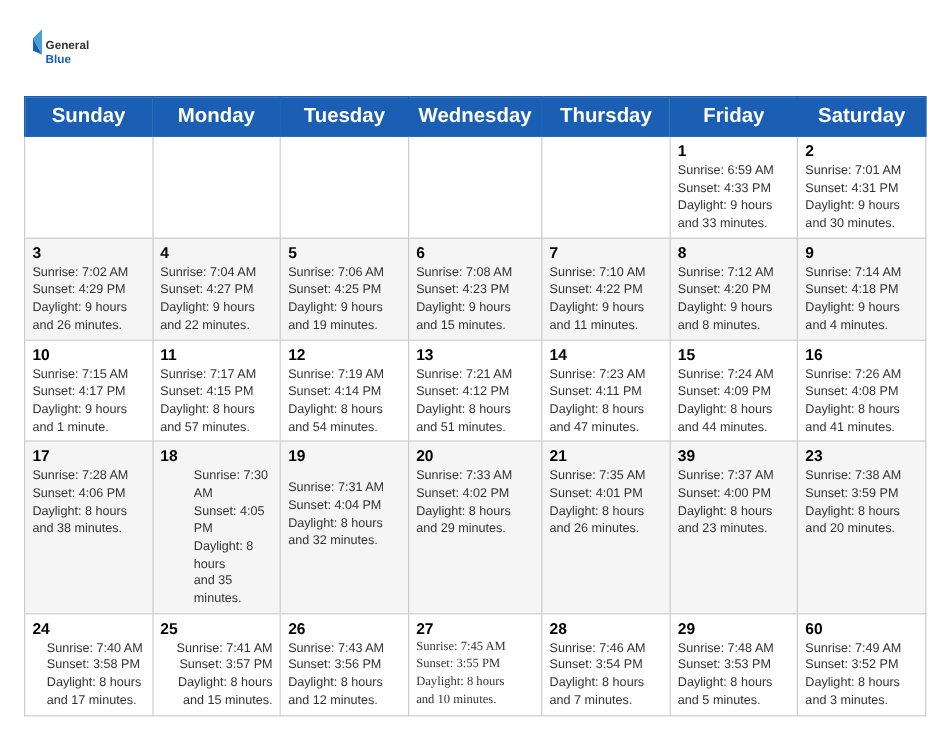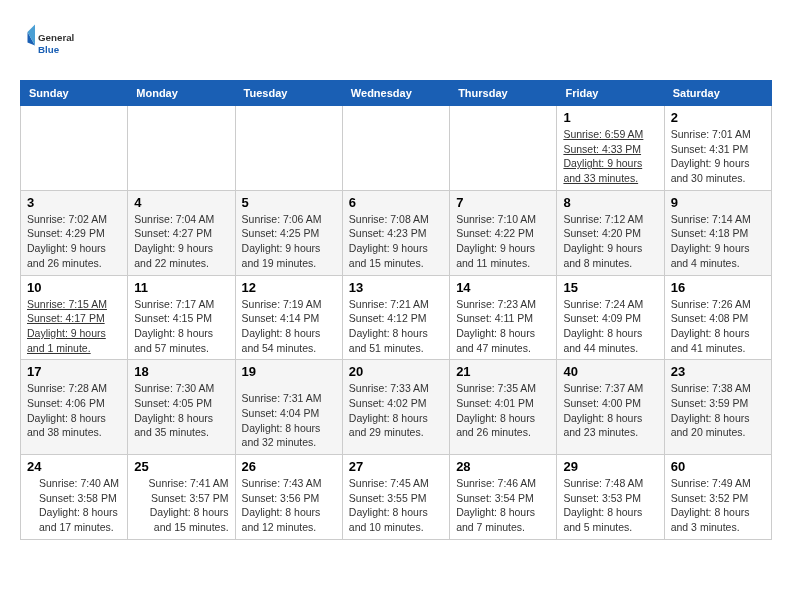--- a/index.html
+++ b/index.html
@@ -35,23 +35,23 @@
       color: #555;
     }
     .calendar {
       width: 100%;
       border-collapse: collapse;
       border: 1px solid #ccc;
     }
     .calendar th {
       background-color: #1a5fb4;
       color: #fff;
-      text-align: left;
+      text-align: center;
       padding: 6px 8px;
-      font-size: 11px;
+      font-size: 17px;
       border: 1px solid #1a5fb4;
     }
     .calendar td {
       vertical-align: top;
       padding: 4px 6px;
       border: 1px solid #ccc;
       width: 14.28%;
       min-height: 80px;
       font-size: 11px;
       background: #fff;
@@ -112,21 +112,21 @@
   </thead>
   <tbody id="calendar-body">
   <tr class="row-odd">
         <td class="empty-cell"></td>
         <td class="empty-cell"></td>
         <td class="empty-cell"></td>
         <td class="empty-cell"></td>
         <td class="empty-cell"></td>
         <td>
           <span class="day-num">1</span>
-          <div class="day-info" style="white-space: pre-line; text-decoration: underline;">Sunrise: 6:59 AM
+          <div class="day-info" style="white-space: pre-line;">Sunrise: 6:59 AM
 Sunset: 4:33 PM
 Daylight: 9 hours
 and 33 minutes.</div>
         </td>
         <td>
           <span class="day-num">2</span>
           <div class="day-info" style="white-space: pre-line;">Sunrise: 7:01 AM
 Sunset: 4:31 PM
 Daylight: 9 hours
 and 30 minutes.</div>
@@ -179,21 +179,21 @@
           <span class="day-num">9</span>
           <div class="day-info" style="white-space: pre-line;">Sunrise: 7:14 AM
 Sunset: 4:18 PM
 Daylight: 9 hours
 and 4 minutes.</div>
         </td>
       </tr>
       <tr class="row-odd">
         <td>
           <span class="day-num">10</span>
-          <div class="day-info" style="white-space: pre-line; text-decoration: underline;">Sunrise: 7:15 AM
+          <div class="day-info" style="white-space: pre-line;">Sunrise: 7:15 AM
 Sunset: 4:17 PM
 Daylight: 9 hours
 and 1 minute.</div>
         </td>
         <td>
           <span class="day-num">11</span>
           <div class="day-info" style="white-space: pre-line;">Sunrise: 7:17 AM
 Sunset: 4:15 PM
 Daylight: 8 hours
 and 57 minutes.</div>
@@ -237,21 +237,21 @@
       <tr class="row-even">
         <td>
           <span class="day-num">17</span>
           <div class="day-info" style="white-space: pre-line;">Sunrise: 7:28 AM
 Sunset: 4:06 PM
 Daylight: 8 hours
 and 38 minutes.</div>
         </td>
         <td>
           <span class="day-num">18</span>
-          <div class="day-info" style="white-space: pre-line;">Sunrise: 7:30 AM
+          <div class="day-info" style="white-space: pre-line; margin-left: 28px;">Sunrise: 7:30 AM
 Sunset: 4:05 PM
 Daylight: 8 hours
 and 35 minutes.</div>
         </td>
         <td>
           <span class="day-num">19</span>
           <div class="day-info" style="white-space: pre-line; margin-top: 12px;">Sunrise: 7:31 AM
 Sunset: 4:04 PM
 Daylight: 8 hours
 and 32 minutes.</div>
@@ -264,21 +264,21 @@
 and 29 minutes.</div>
         </td>
         <td>
           <span class="day-num">21</span>
           <div class="day-info" style="white-space: pre-line;">Sunrise: 7:35 AM
 Sunset: 4:01 PM
 Daylight: 8 hours
 and 26 minutes.</div>
         </td>
         <td>
-          <span class="day-num">40</span>
+          <span class="day-num">39</span>
           <div class="day-info" style="white-space: pre-line;">Sunrise: 7:37 AM
 Sunset: 4:00 PM
 Daylight: 8 hours
 and 23 minutes.</div>
         </td>
         <td>
           <span class="day-num">23</span>
           <div class="day-info" style="white-space: pre-line;">Sunrise: 7:38 AM
 Sunset: 3:59 PM
 Daylight: 8 hours
@@ -302,21 +302,21 @@
         </td>
         <td>
           <span class="day-num">26</span>
           <div class="day-info" style="white-space: pre-line;">Sunrise: 7:43 AM
 Sunset: 3:56 PM
 Daylight: 8 hours
 and 12 minutes.</div>
         </td>
         <td>
           <span class="day-num">27</span>
-          <div class="day-info" style="white-space: pre-line;">Sunrise: 7:45 AM
+          <div class="day-info" style="white-space: pre-line; font-family: Liberation Serif, serif;">Sunrise: 7:45 AM
 Sunset: 3:55 PM
 Daylight: 8 hours
 and 10 minutes.</div>
         </td>
         <td>
           <span class="day-num">28</span>
           <div class="day-info" style="white-space: pre-line;">Sunrise: 7:46 AM
 Sunset: 3:54 PM
 Daylight: 8 hours
 and 7 minutes.</div>

